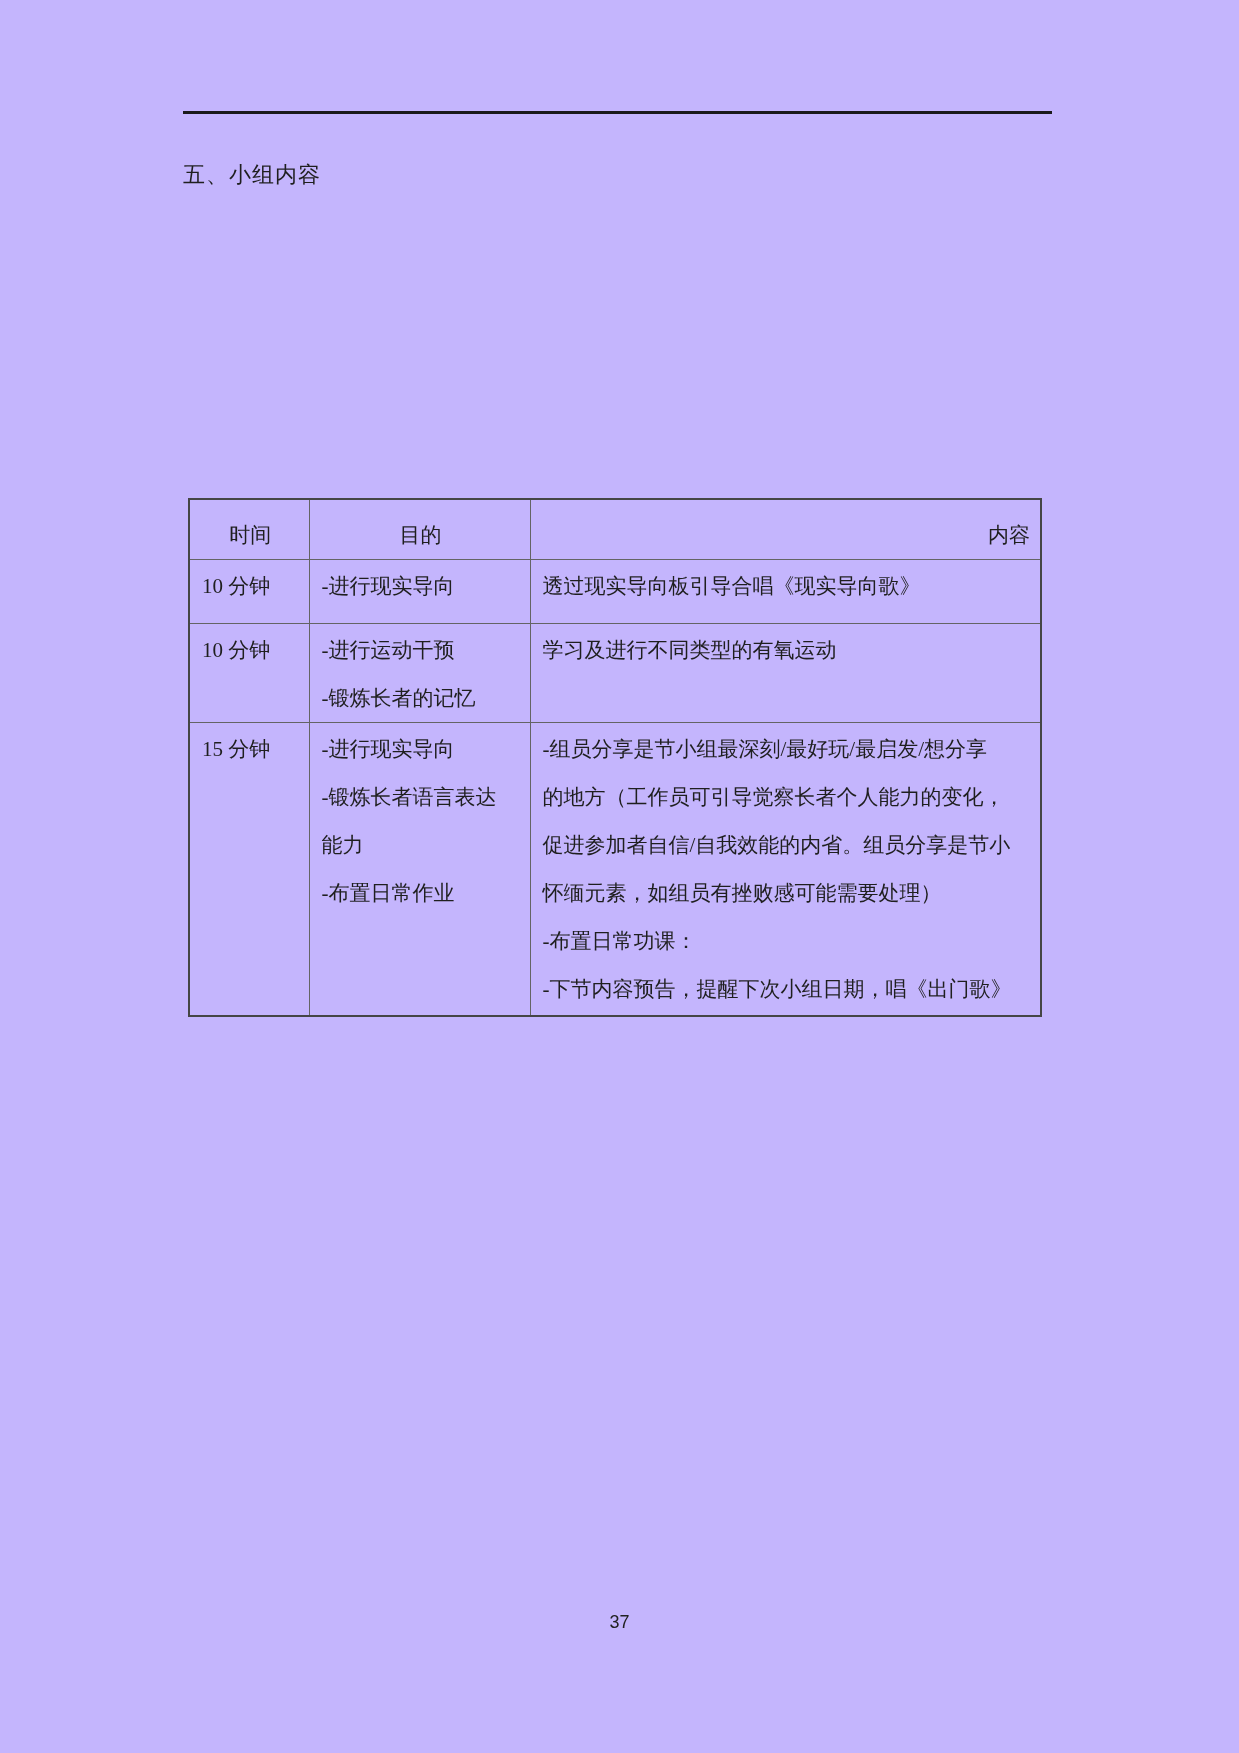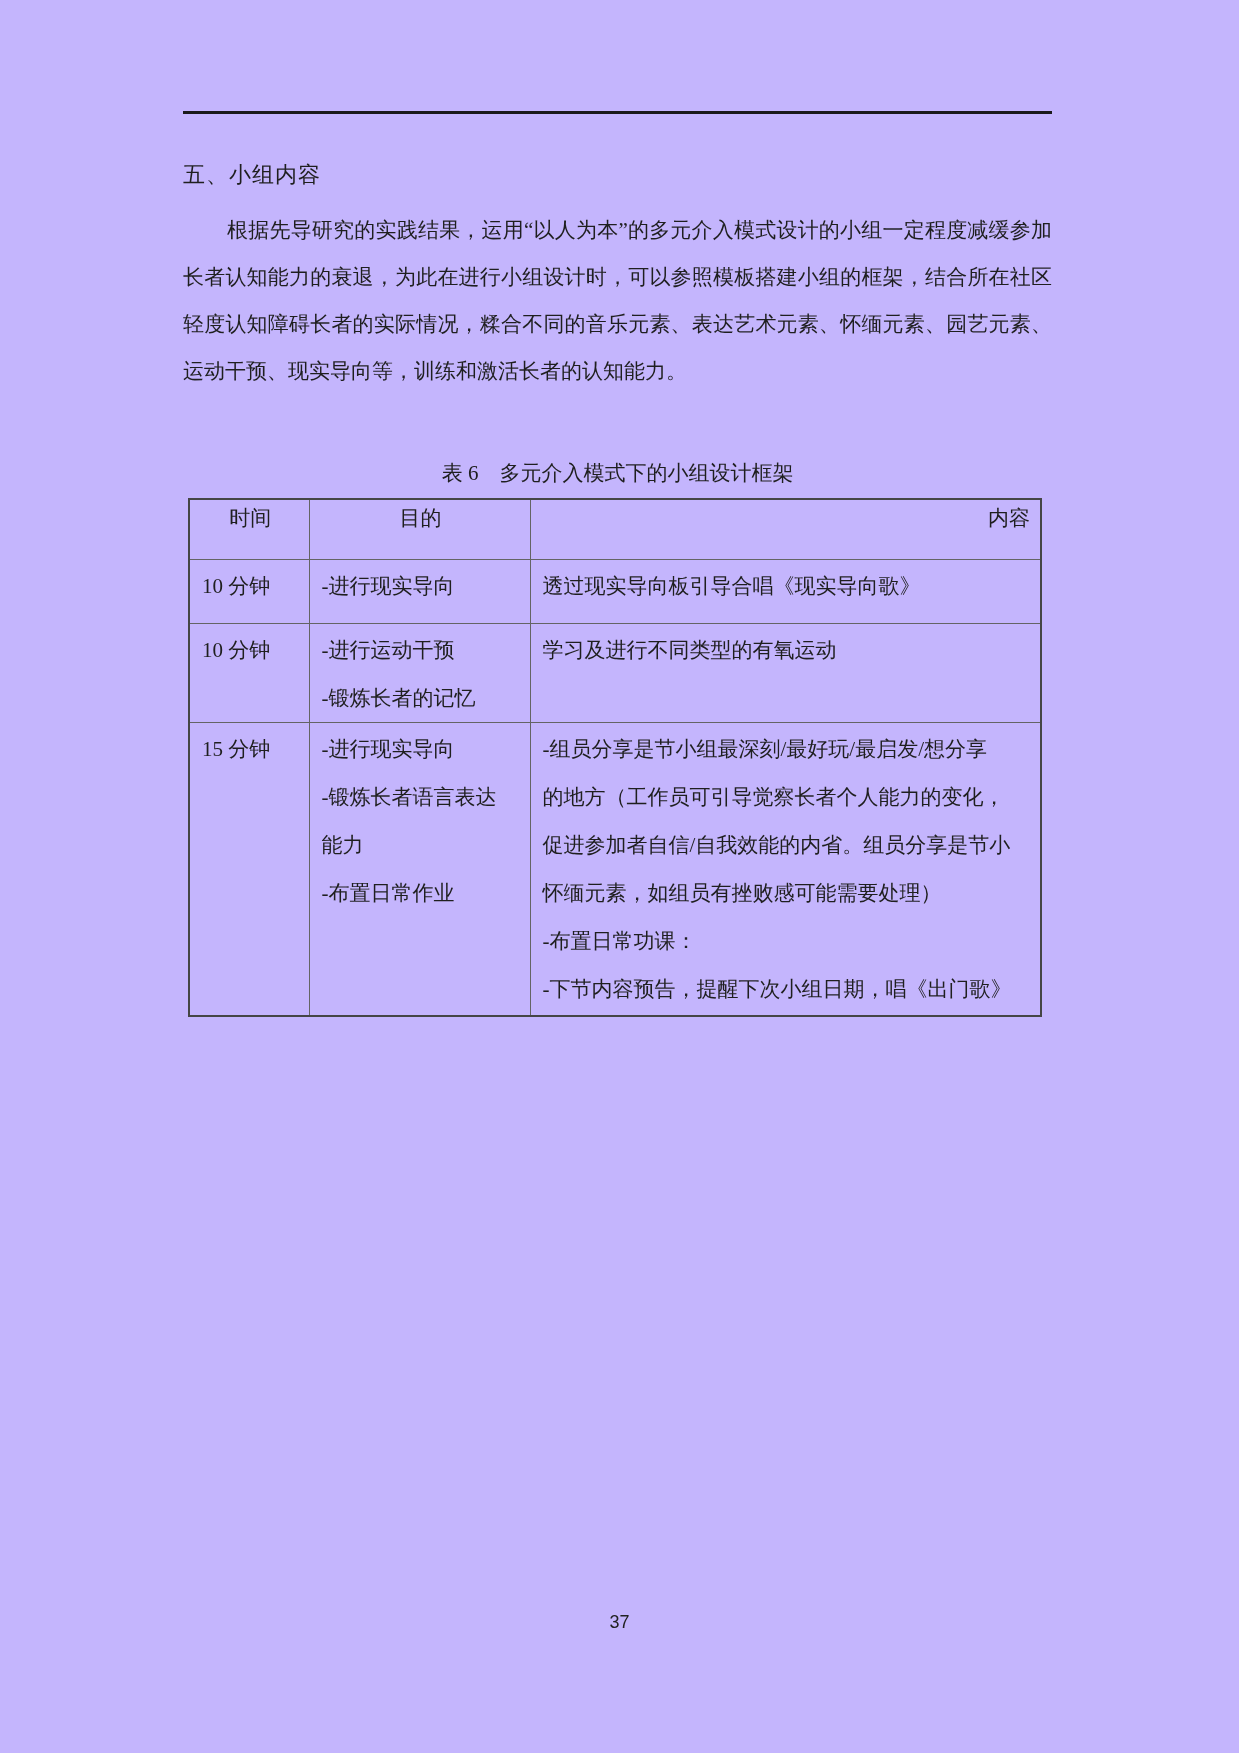--- a/index.html
+++ b/index.html
@@ -37,43 +37,41 @@
   }
   .design-table th,.design-table td{
     border:1.5px solid #646464;
     vertical-align:top;
     padding:2px 10px 0 12px;
     line-height:48px;
     font-weight:normal;
     overflow:hidden;
   }
   .design-table{border:2.5px solid #454545;}
-  .design-table th{line-height:30px;padding-top:3px;}
+  .design-table th{line-height:30px;padding-top:20px;}
   .th-time,.th-purpose{text-align:center;padding-left:0;}
   .th-content{text-align:right;padding-left:54px;}
   .cell-line{white-space:nowrap;}
   .page-number{
     position:absolute;left:0;top:1600px;width:1239px;
     text-align:center;
     font-family:"Liberation Sans","DejaVu Sans",sans-serif;
     font-size:18px;color:#222;margin-top:12px;
   }
 </style>
 </head>
 <body>
 
 <div class="page">
 
   <div class="top-rule"></div>
 
   <div class="section-heading">五、小组内容</div>
 
-  <div class="body-paragraph">根据先导研究的实践结果，运用“以人为本”的多元介入模式设计的小组一定程度减缓参加长者认知能力的衰退，为此在进行小组设计时，可以参照模板搭建小组的框架，结合所在社区轻度认知障碍长者的实际情况，糅合不同的音乐元素、表达艺术元素、怀缅元素、园艺元素、运动干预、现实导向等，训练和激活长者的认知能力。</div>
 
-  <div class="table-caption">表 6　多元介入模式下的小组设计框架</div>
 
   <table class="design-table">
     <colgroup>
       <col style="width:120px">
       <col style="width:221px">
       <col style="width:511px">
     </colgroup>
     <tbody>
         <tr style="height:60px">
       <th class="th-time">时间</th>

